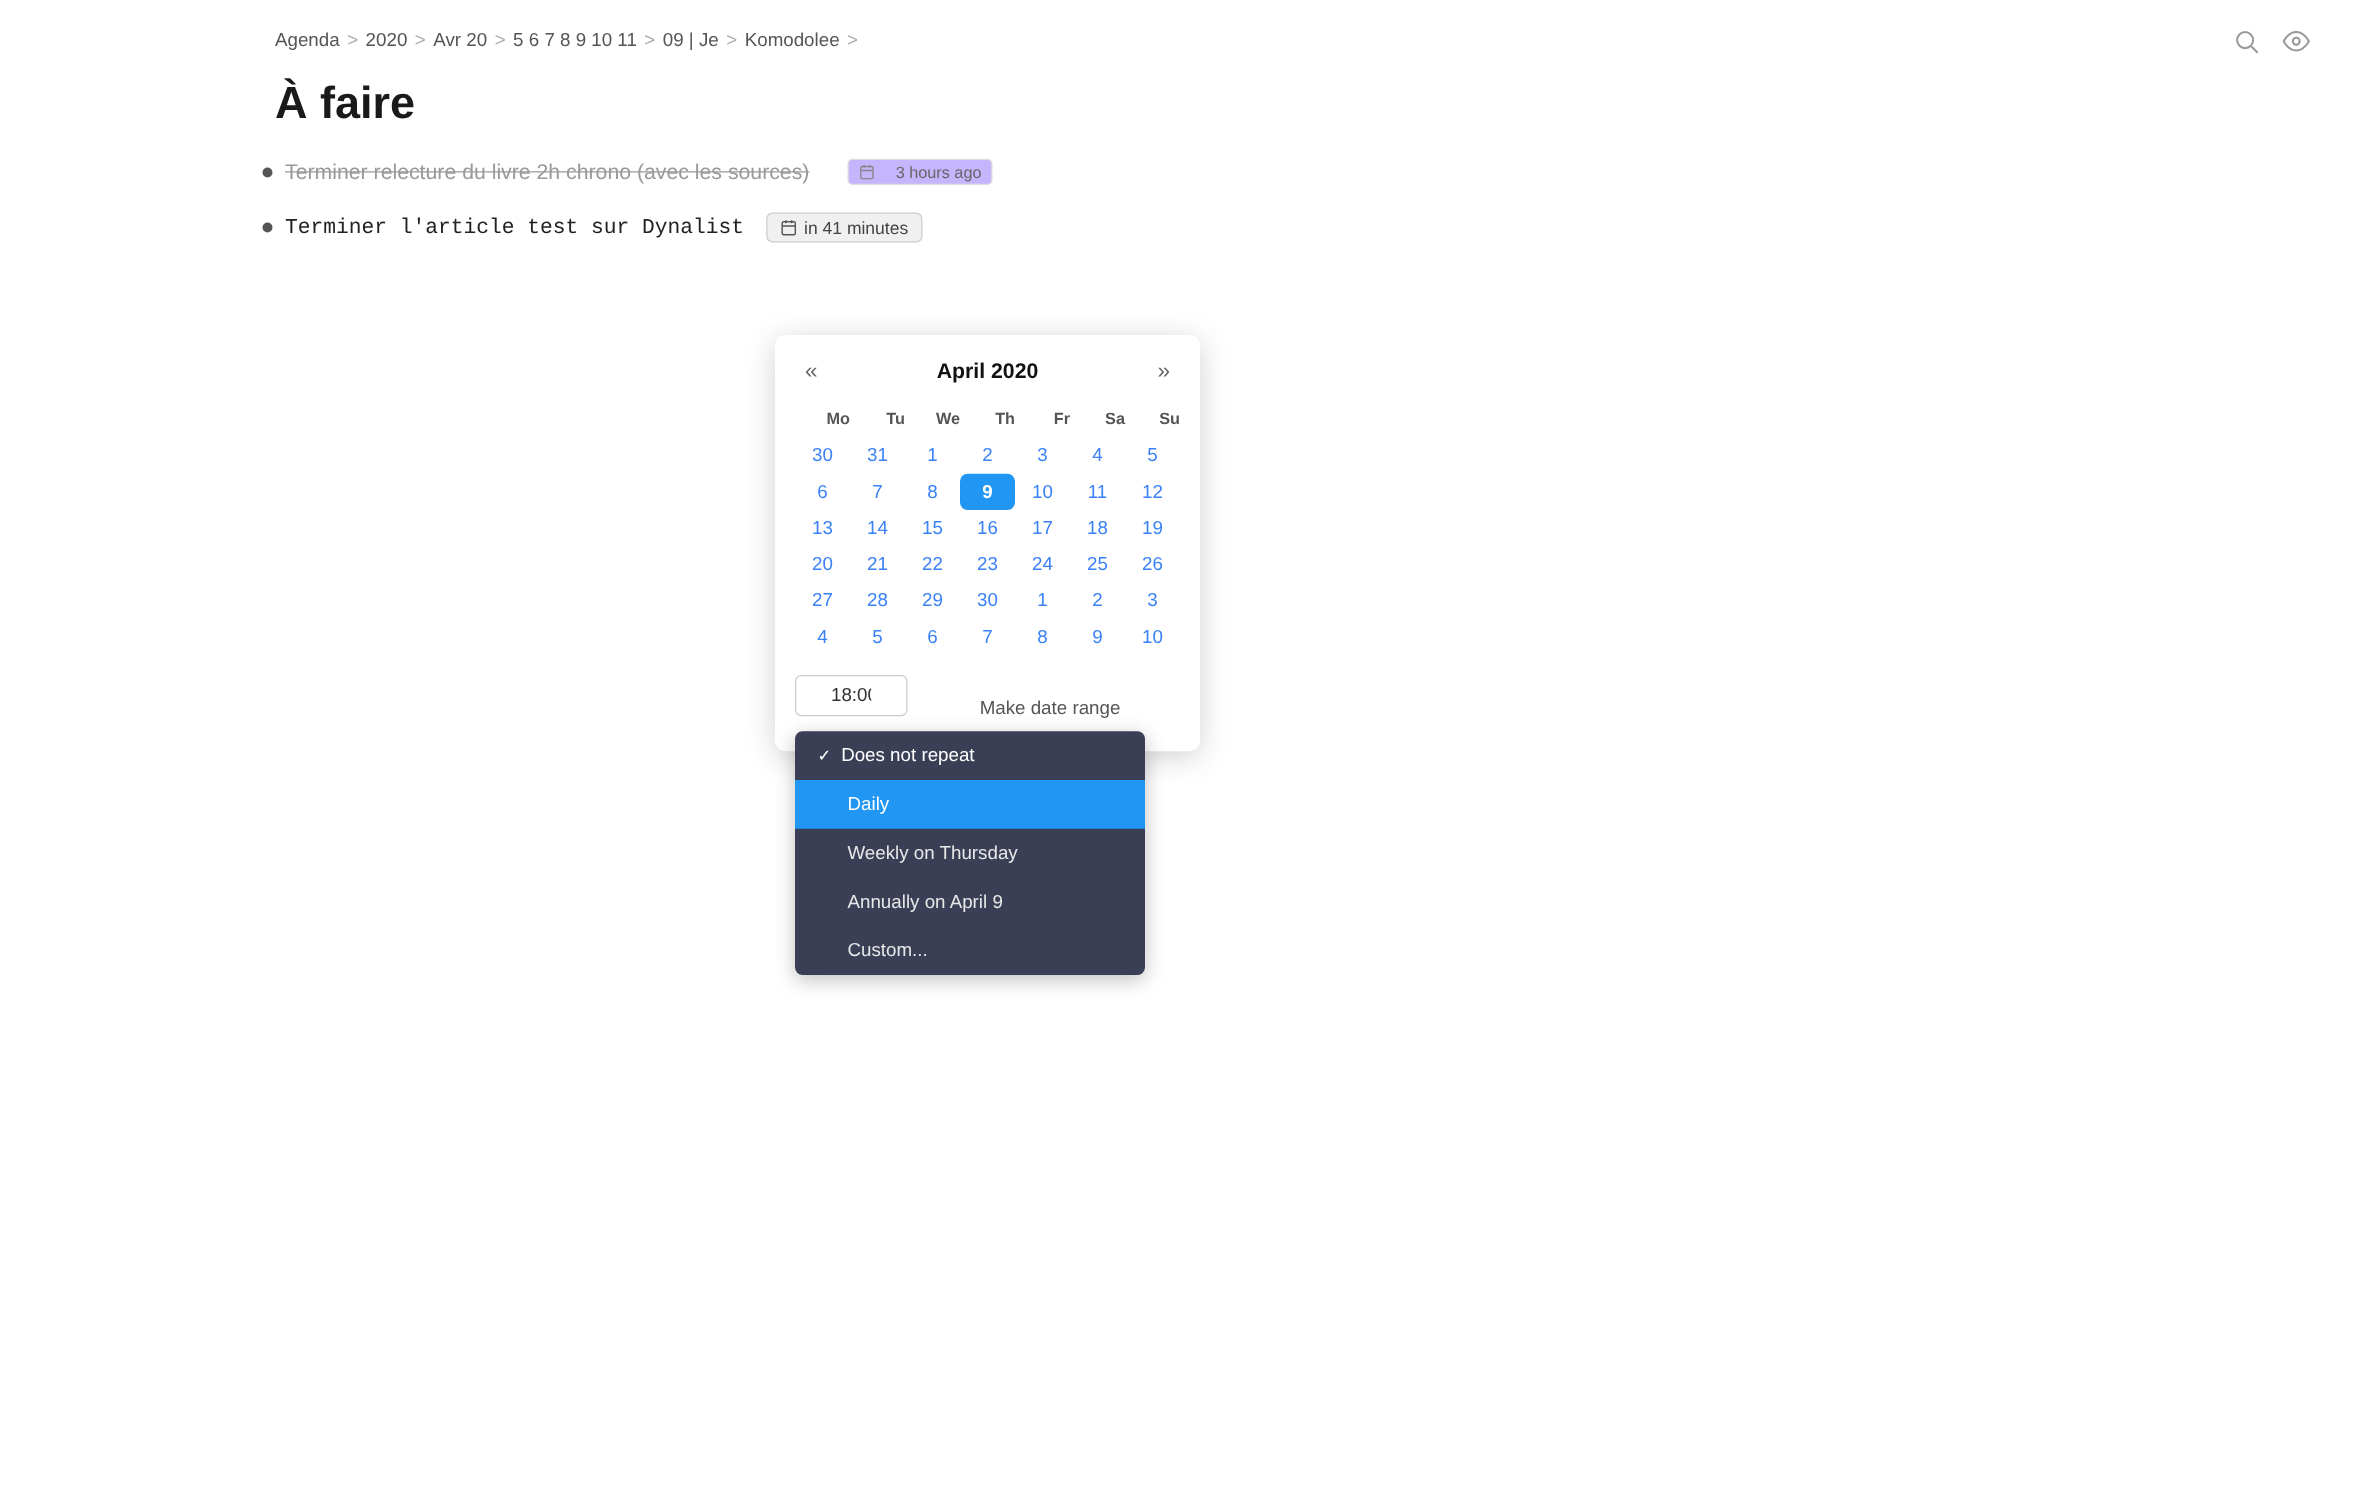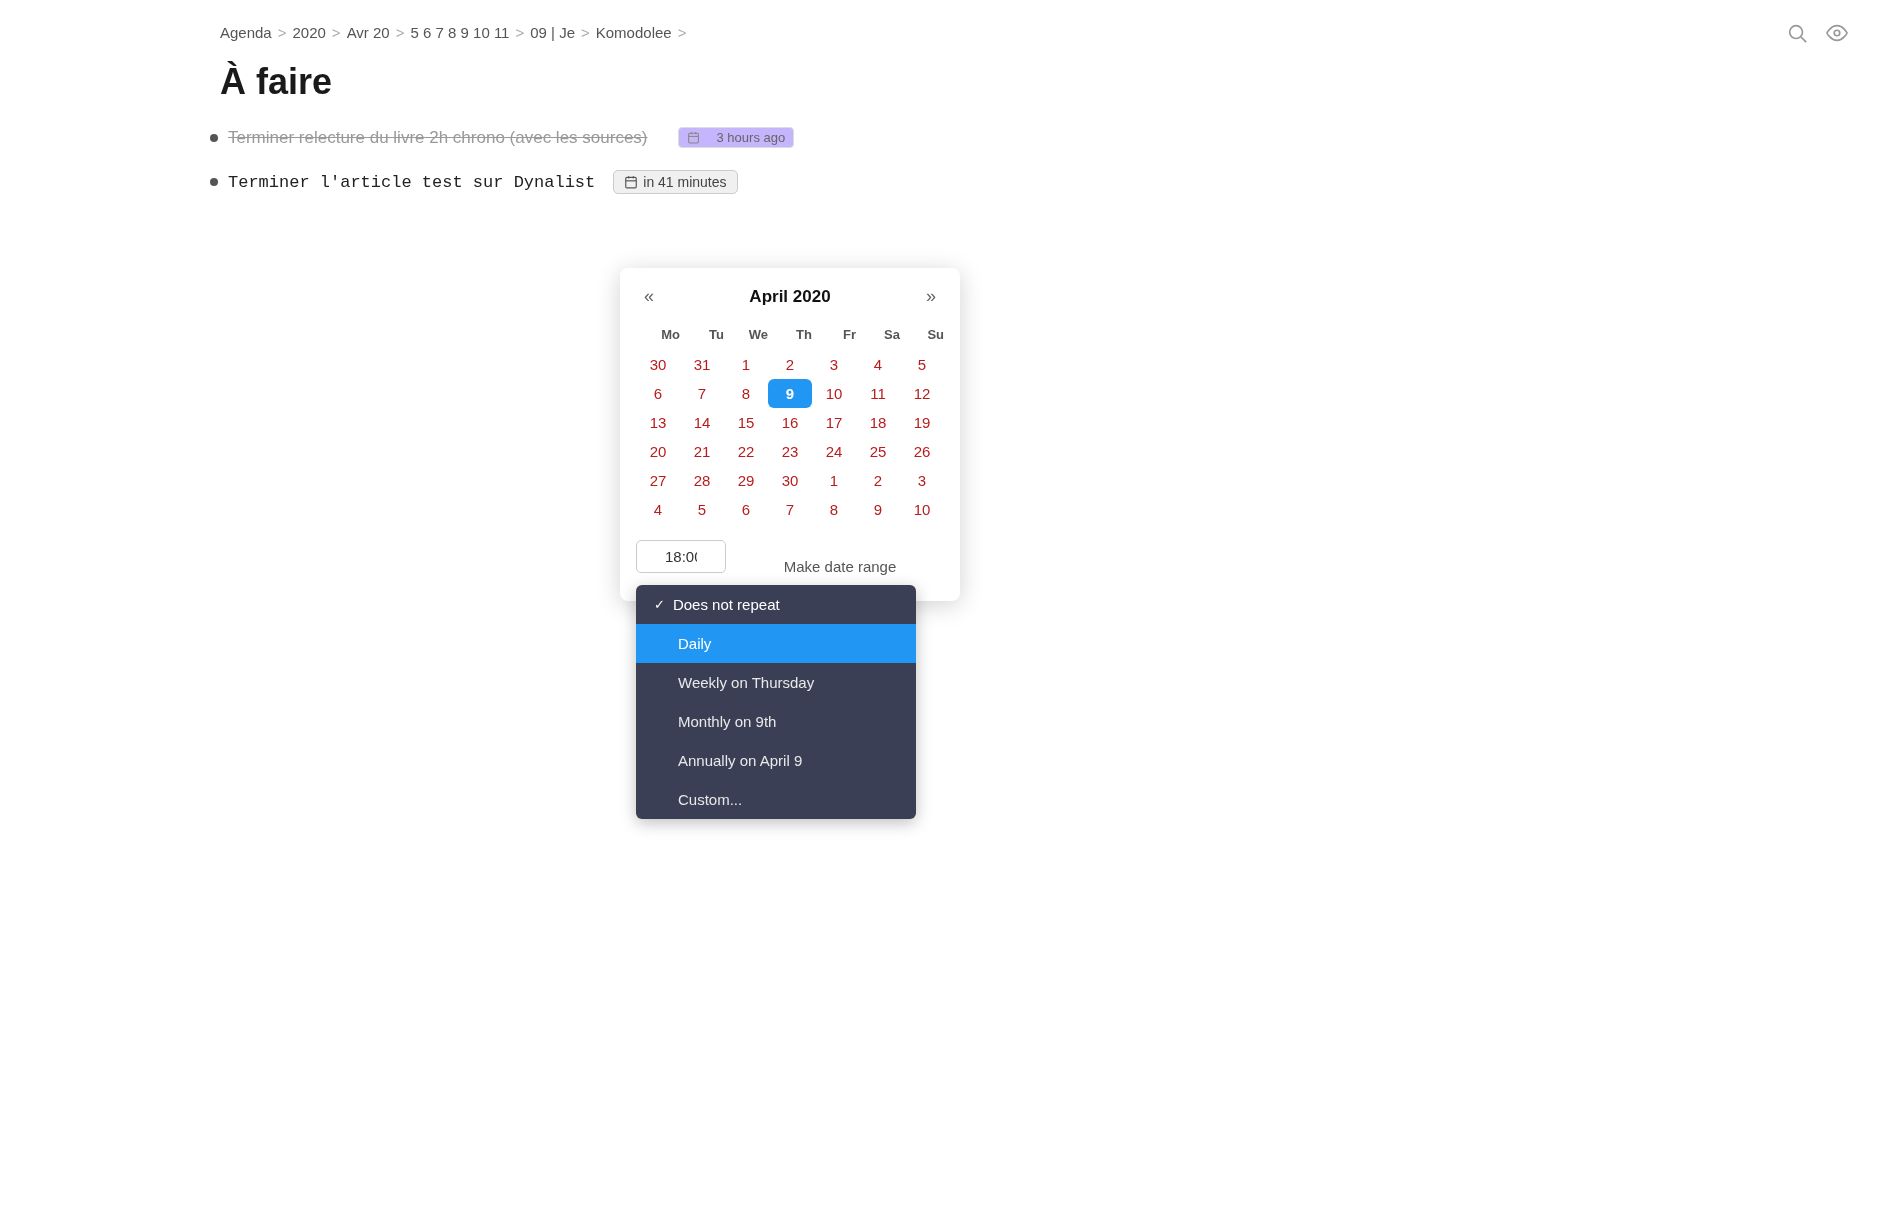--- a/index.html
+++ b/index.html
@@ -135,21 +135,21 @@
       font-weight: 600;
       color: #555;
       padding: 4px 0 8px 0;
       width: 44px;
       text-align: right;
     }
     .cal-grid td {
       font-size: 15px;
       padding: 6px 0;
       width: 44px;
-      color: #b91c1c;
+      color: #3b82f6;
       cursor: pointer;
       border-radius: 6px;
     }
     .out-of-month { color: #ccc; cursor: default; }
     .selected-day {
       background: #2196f3;
       color: #fff !important;
       border-radius: 6px;
       font-weight: 600;
     }
@@ -371,24 +371,20 @@
         <div class="dropdown-item highlighted">
           <span class="placeholder-check"></span>
           <span>Daily</span>
         </div>
         <div class="dropdown-item">
           <span class="placeholder-check"></span>
           <span>Weekly on Thursday</span>
         </div>
         <div class="dropdown-item">
           <span class="placeholder-check"></span>
-          <span>Monthly on 9th</span>
-        </div>
-        <div class="dropdown-item">
-          <span class="placeholder-check"></span>
           <span>Annually on April 9</span>
         </div>
         <div class="dropdown-item">
           <span class="placeholder-check"></span>
           <span>Custom...</span>
         </div>
       </div>
   </div>
 </div>
 

